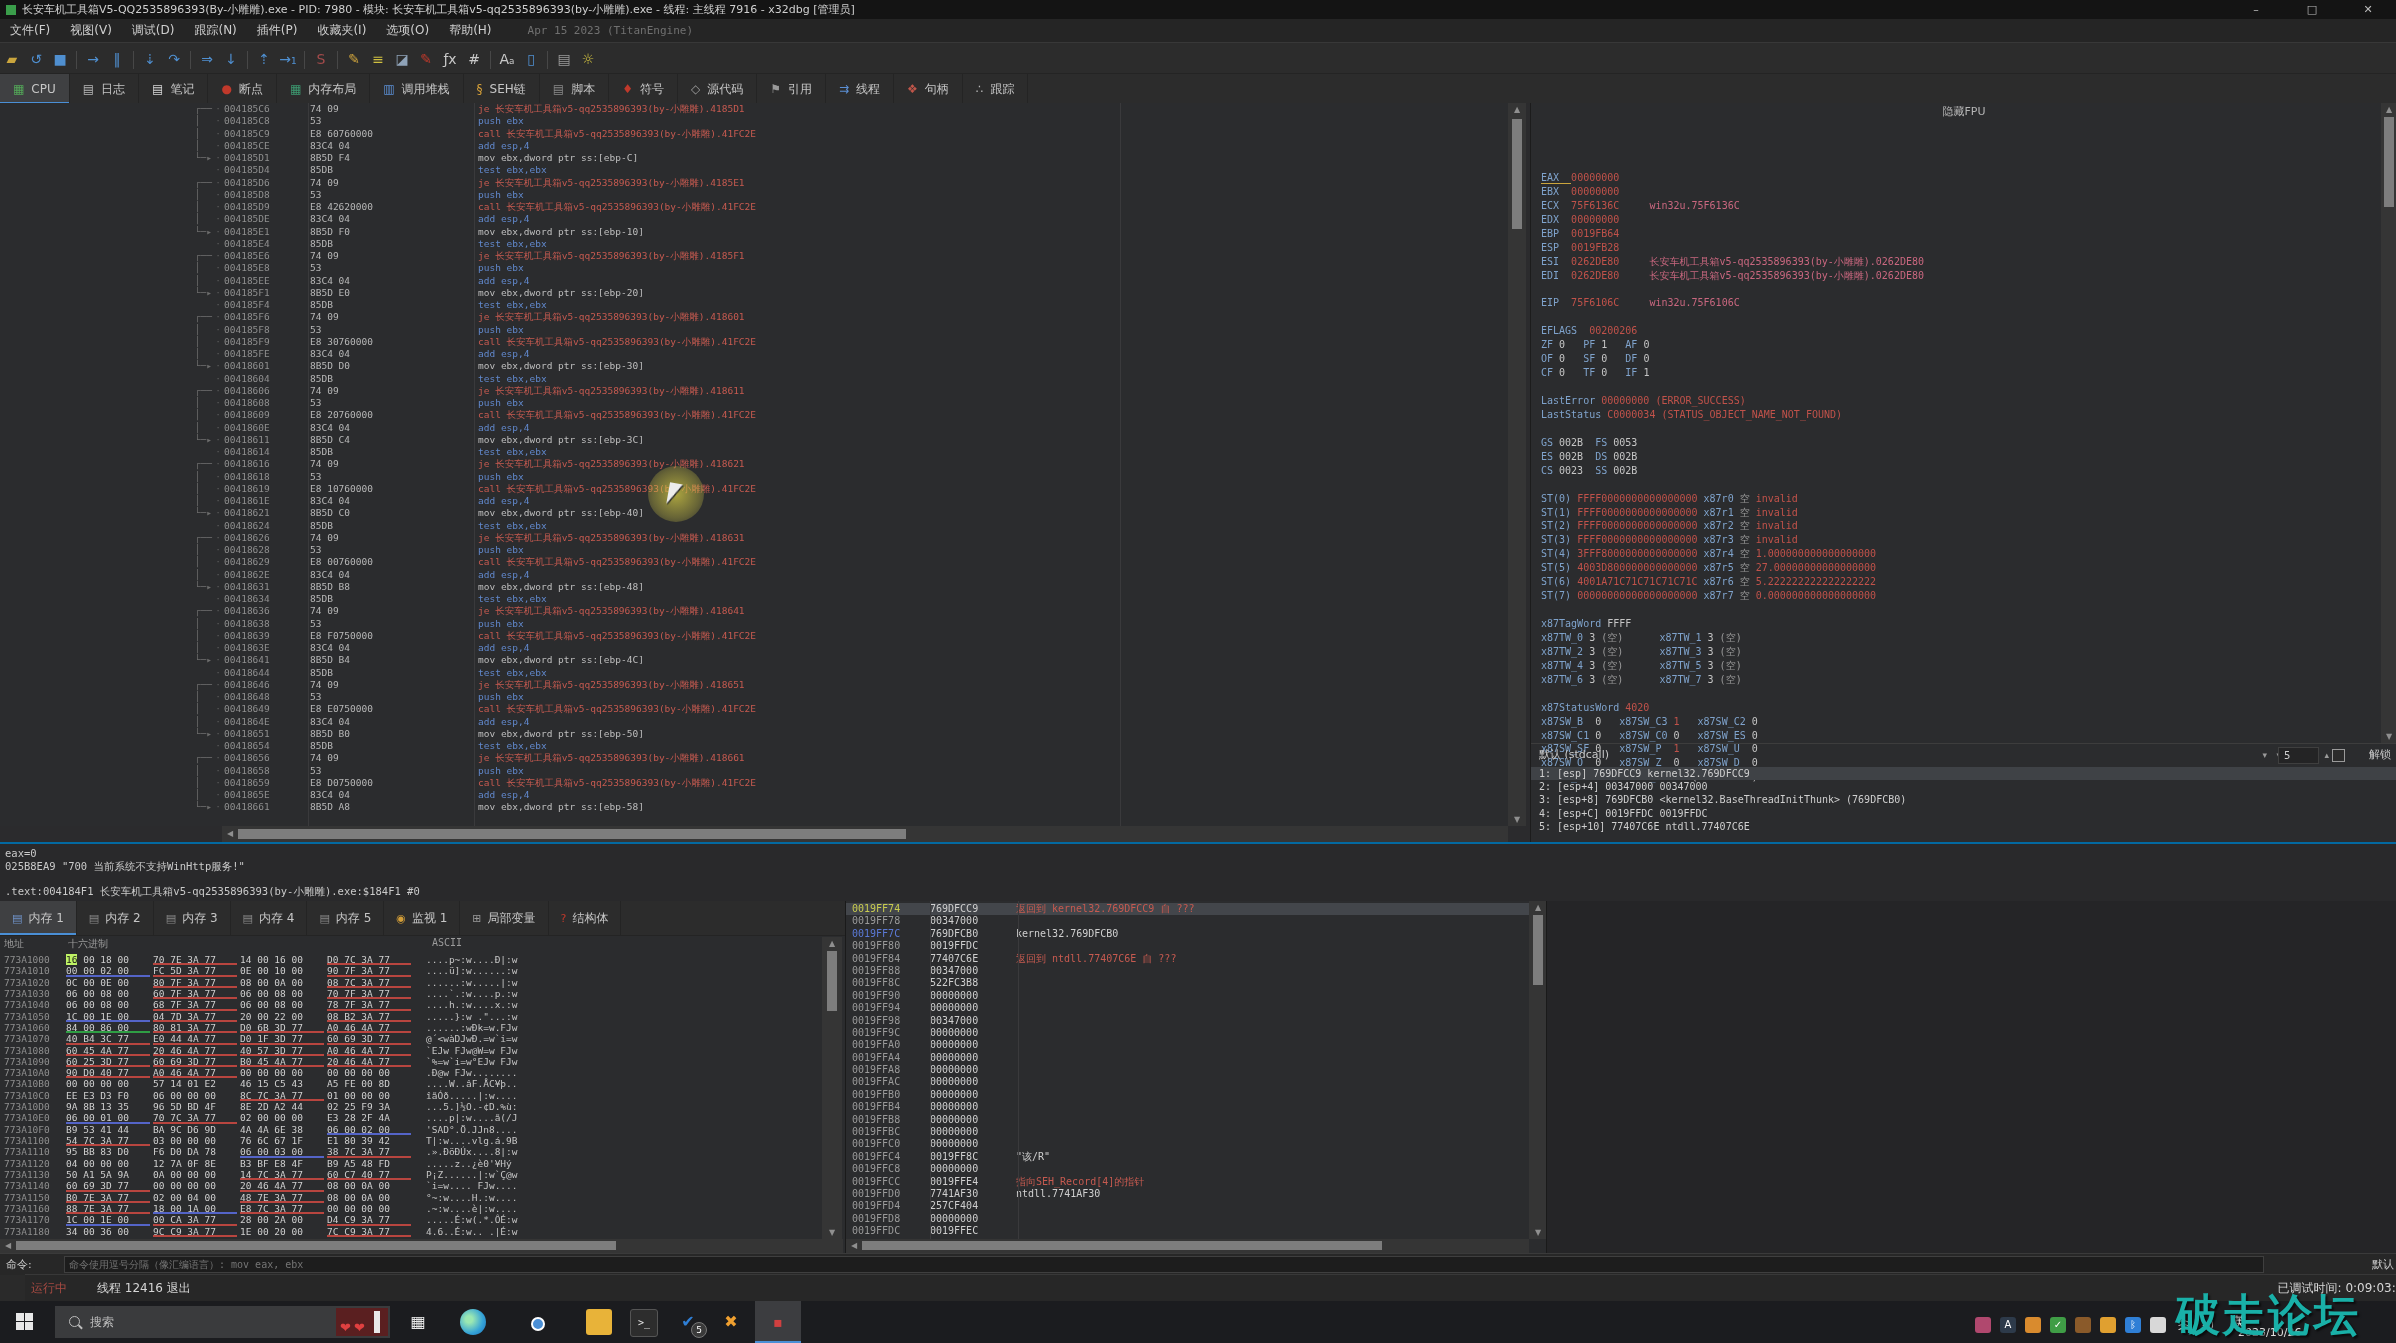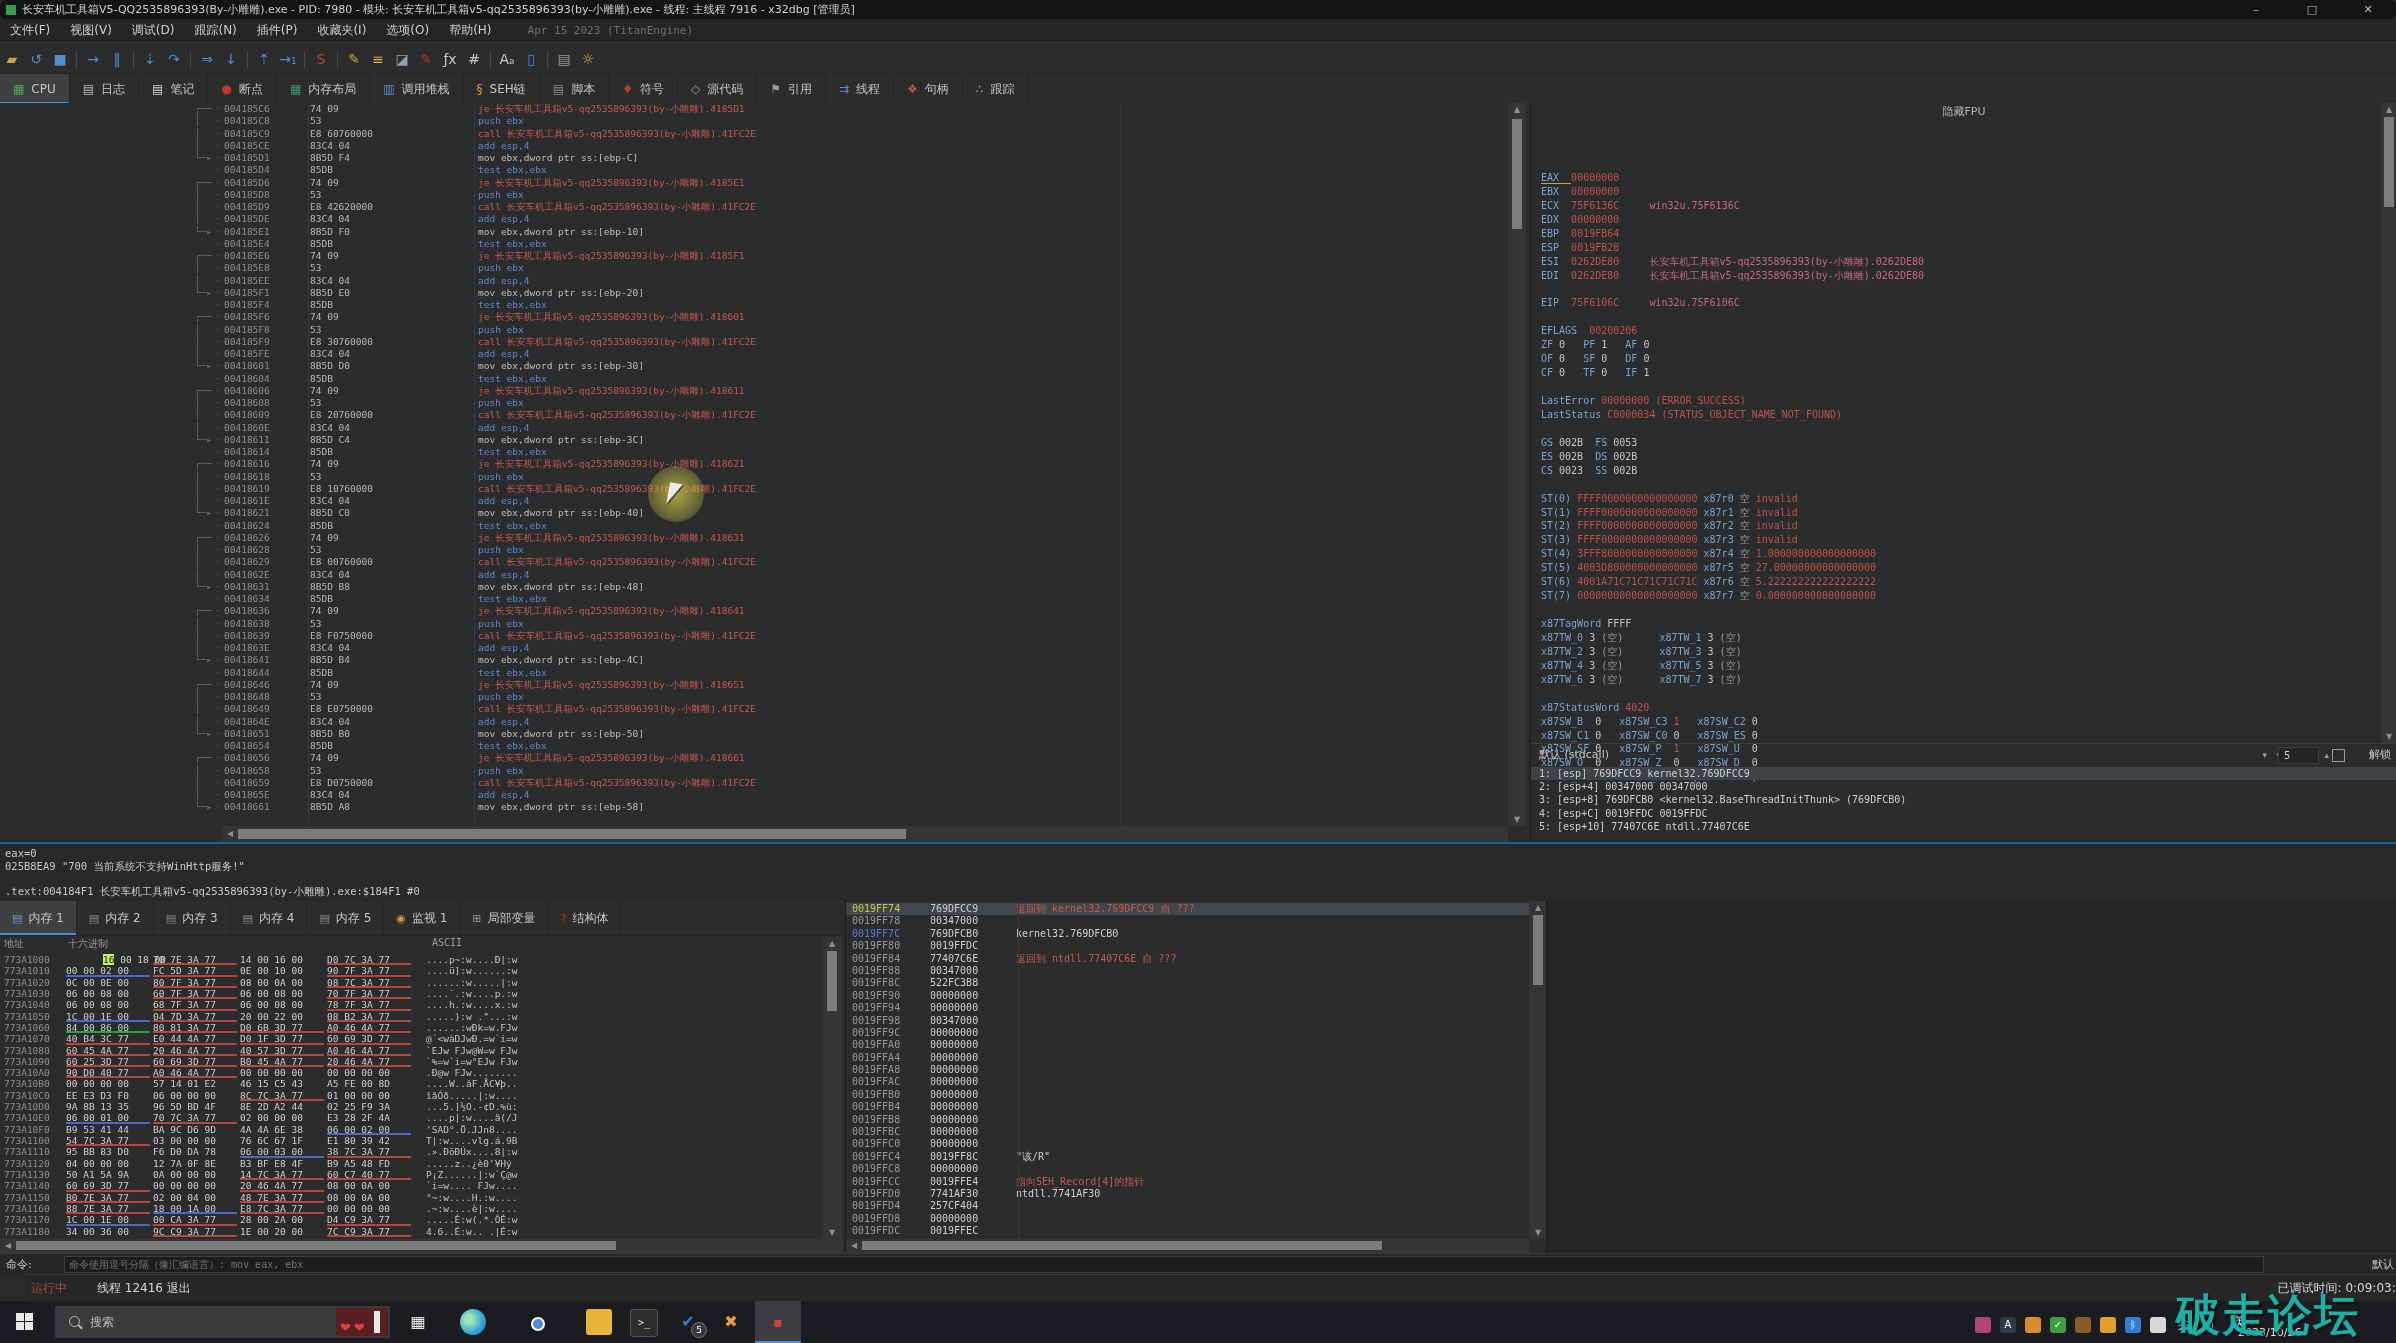--- a/index.html
+++ b/index.html
@@ -1,20 +1,20 @@
 <!DOCTYPE html>
 <html><head>
 <meta charset="utf-8">
 <style>
   html,body{margin:0;padding:0;background:#111;}
   #root{position:relative;width:2396px;height:1343px;background:#2a2a2a;overflow:hidden;
         font-family:"DejaVu Sans",sans-serif;color:#c8c8c8;}
   
   .titlebar{position:absolute;left:0;top:0;width:2396px;height:19px;background:#141414;
-            font-size:11px;line-height:19px;color:#d0d0d0;white-space:nowrap;border-radius:6px;}
+            font-size:11px;line-height:19px;color:#d0d0d0;white-space:nowrap;}
   .tico{display:inline-block;width:10px;height:10px;background:#3a9d4a;margin:0 6px 0 6px;vertical-align:middle;}
   .wbtns{position:absolute;right:0;top:0;height:19px;}
   .wbtns span{display:inline-block;width:56px;text-align:center;color:#bdbdbd;font-size:11px;line-height:19px;}
   .menubar{position:absolute;left:0;top:19px;width:2396px;height:23px;background:#252525;
            font-size:12px;line-height:23px;white-space:nowrap;}
   .mitem{display:inline-block;padding:0 10px;color:#cfcfcf;}
   .mbuild{color:#707070;margin-left:26px;font-family:"DejaVu Sans Mono",monospace;font-size:11px;}
   .toolbar{position:absolute;left:0;top:42px;width:2396px;height:31px;background:#2c2c2c;
            border-top:1px solid #383838;white-space:nowrap;line-height:31px;}
   .tbi{display:inline-block;min-width:24px;text-align:center;font-size:14px;vertical-align:middle;}
@@ -73,21 +73,21 @@
   .btab.active{background:#3f4042;box-shadow:inset 0 -2px 0 #4a8fd6;}
   .memhead{position:absolute;left:0;top:36px;font-family:"DejaVu Sans Mono",monospace;font-size:10px;color:#9b9b9b;}
   .memhead span{position:absolute;top:0;white-space:pre;}
   #memrows{position:absolute;left:0;top:53px;width:822px;overflow:hidden;}
   .mrow{height:11.32px;line-height:11.32px;font-family:"DejaVu Sans Mono",monospace;font-size:9.5px;white-space:pre;}
   .maddr{display:inline-block;width:62px;color:#8f8f8f;padding-left:4px;}
   .mg{display:inline-block;width:84px;margin-right:3px;color:#cfcfcf;}
   .u1{box-shadow:inset 0 -2px 0 #b8453f;}
   .u2{box-shadow:inset 0 -2px 0 #5464c8;}
   .u3{box-shadow:inset 0 -2px 0 #2f9e44;}
-  .msel{background:#bef264;color:#1a1a1a;margin-left:37px;}
+  .msel{background:#bef264;color:#1a1a1a;}
   .masc{color:#c4c4c4;margin-left:12px;}
   .stackpane{position:absolute;left:845px;top:0;width:701px;height:352px;background:#2b2c2e;border-left:1px solid #1a1a1a;}
   #srows{position:absolute;left:0;top:2px;width:683px;overflow:hidden;}
   .srow{height:12.4px;line-height:12.4px;font-family:"DejaVu Sans Mono",monospace;font-size:10px;white-space:pre;}
   .srow.sel{background:#43464b;}
   .saddr{display:inline-block;width:78px;padding-left:6px;color:#9a9a9a;}
   .sval{display:inline-block;width:86px;color:#cfcfcf;}
   .scmt{color:#cfcfcf;}
   .sa-y{color:#c9cc4f}.sa-b{color:#5b79d6}.sc-r{color:#c65a50}
   .sline{position:absolute;top:0;bottom:14px;width:1px;background:#3a3a3c;}

